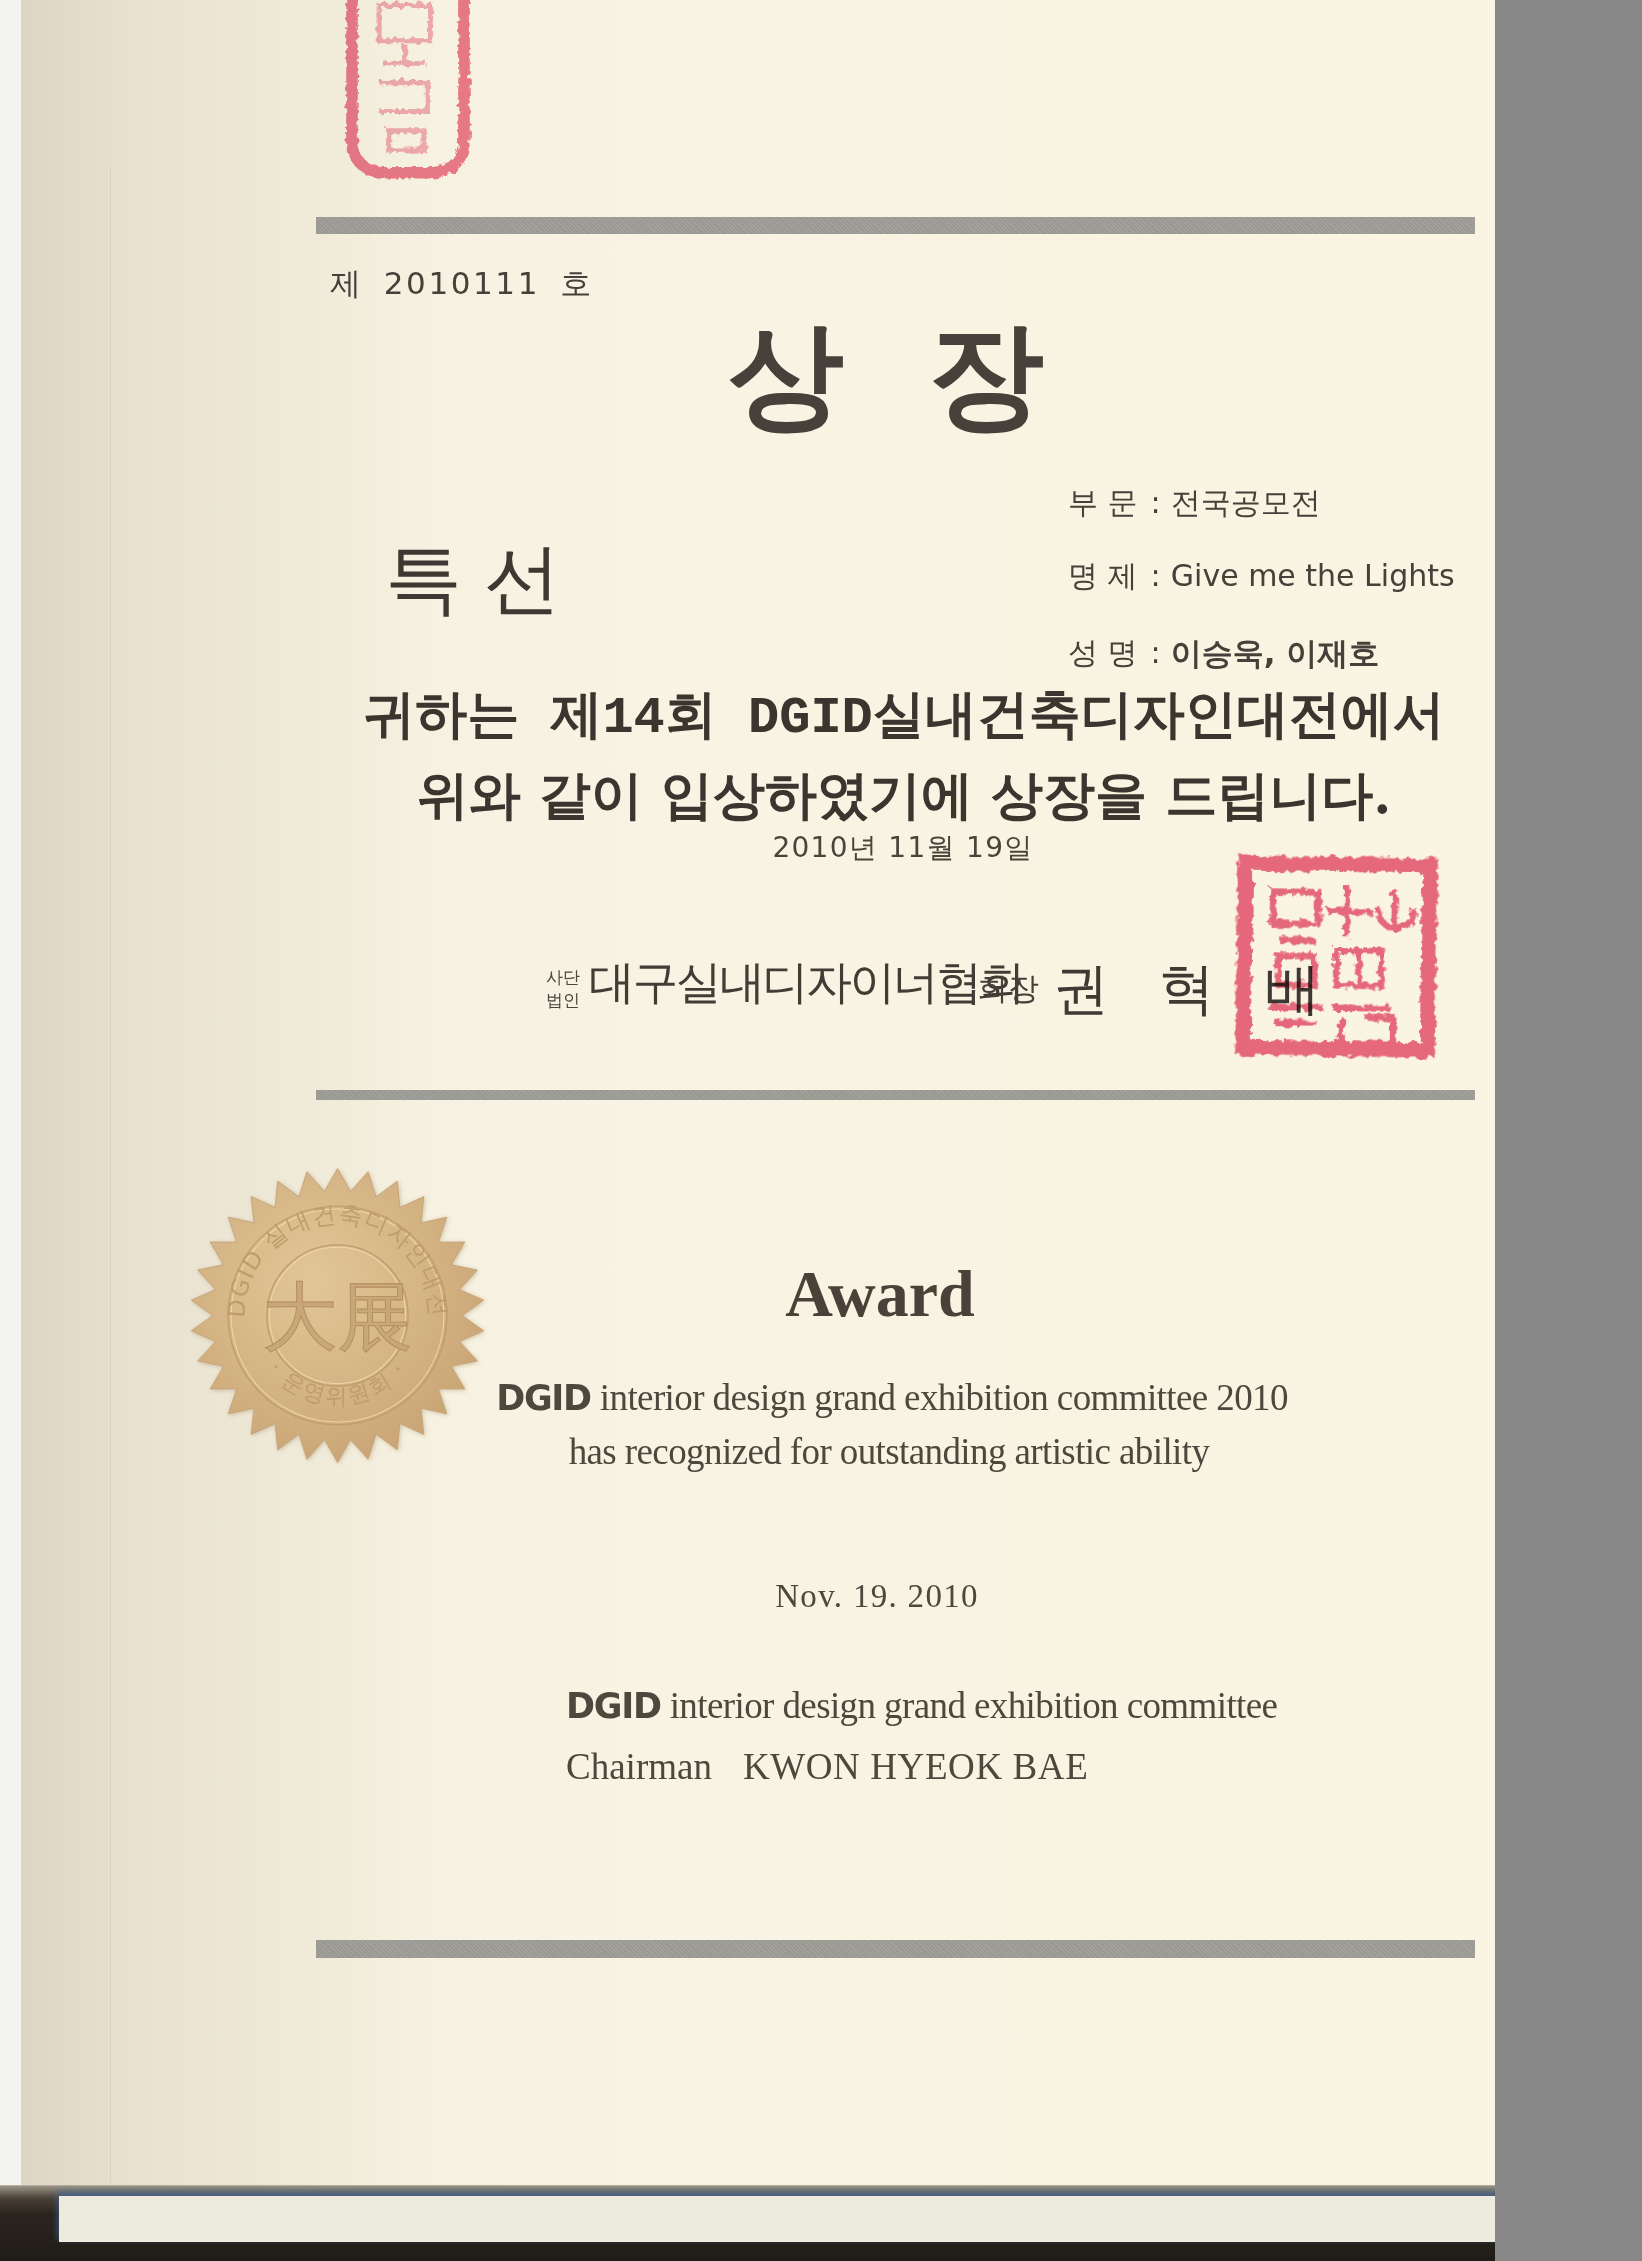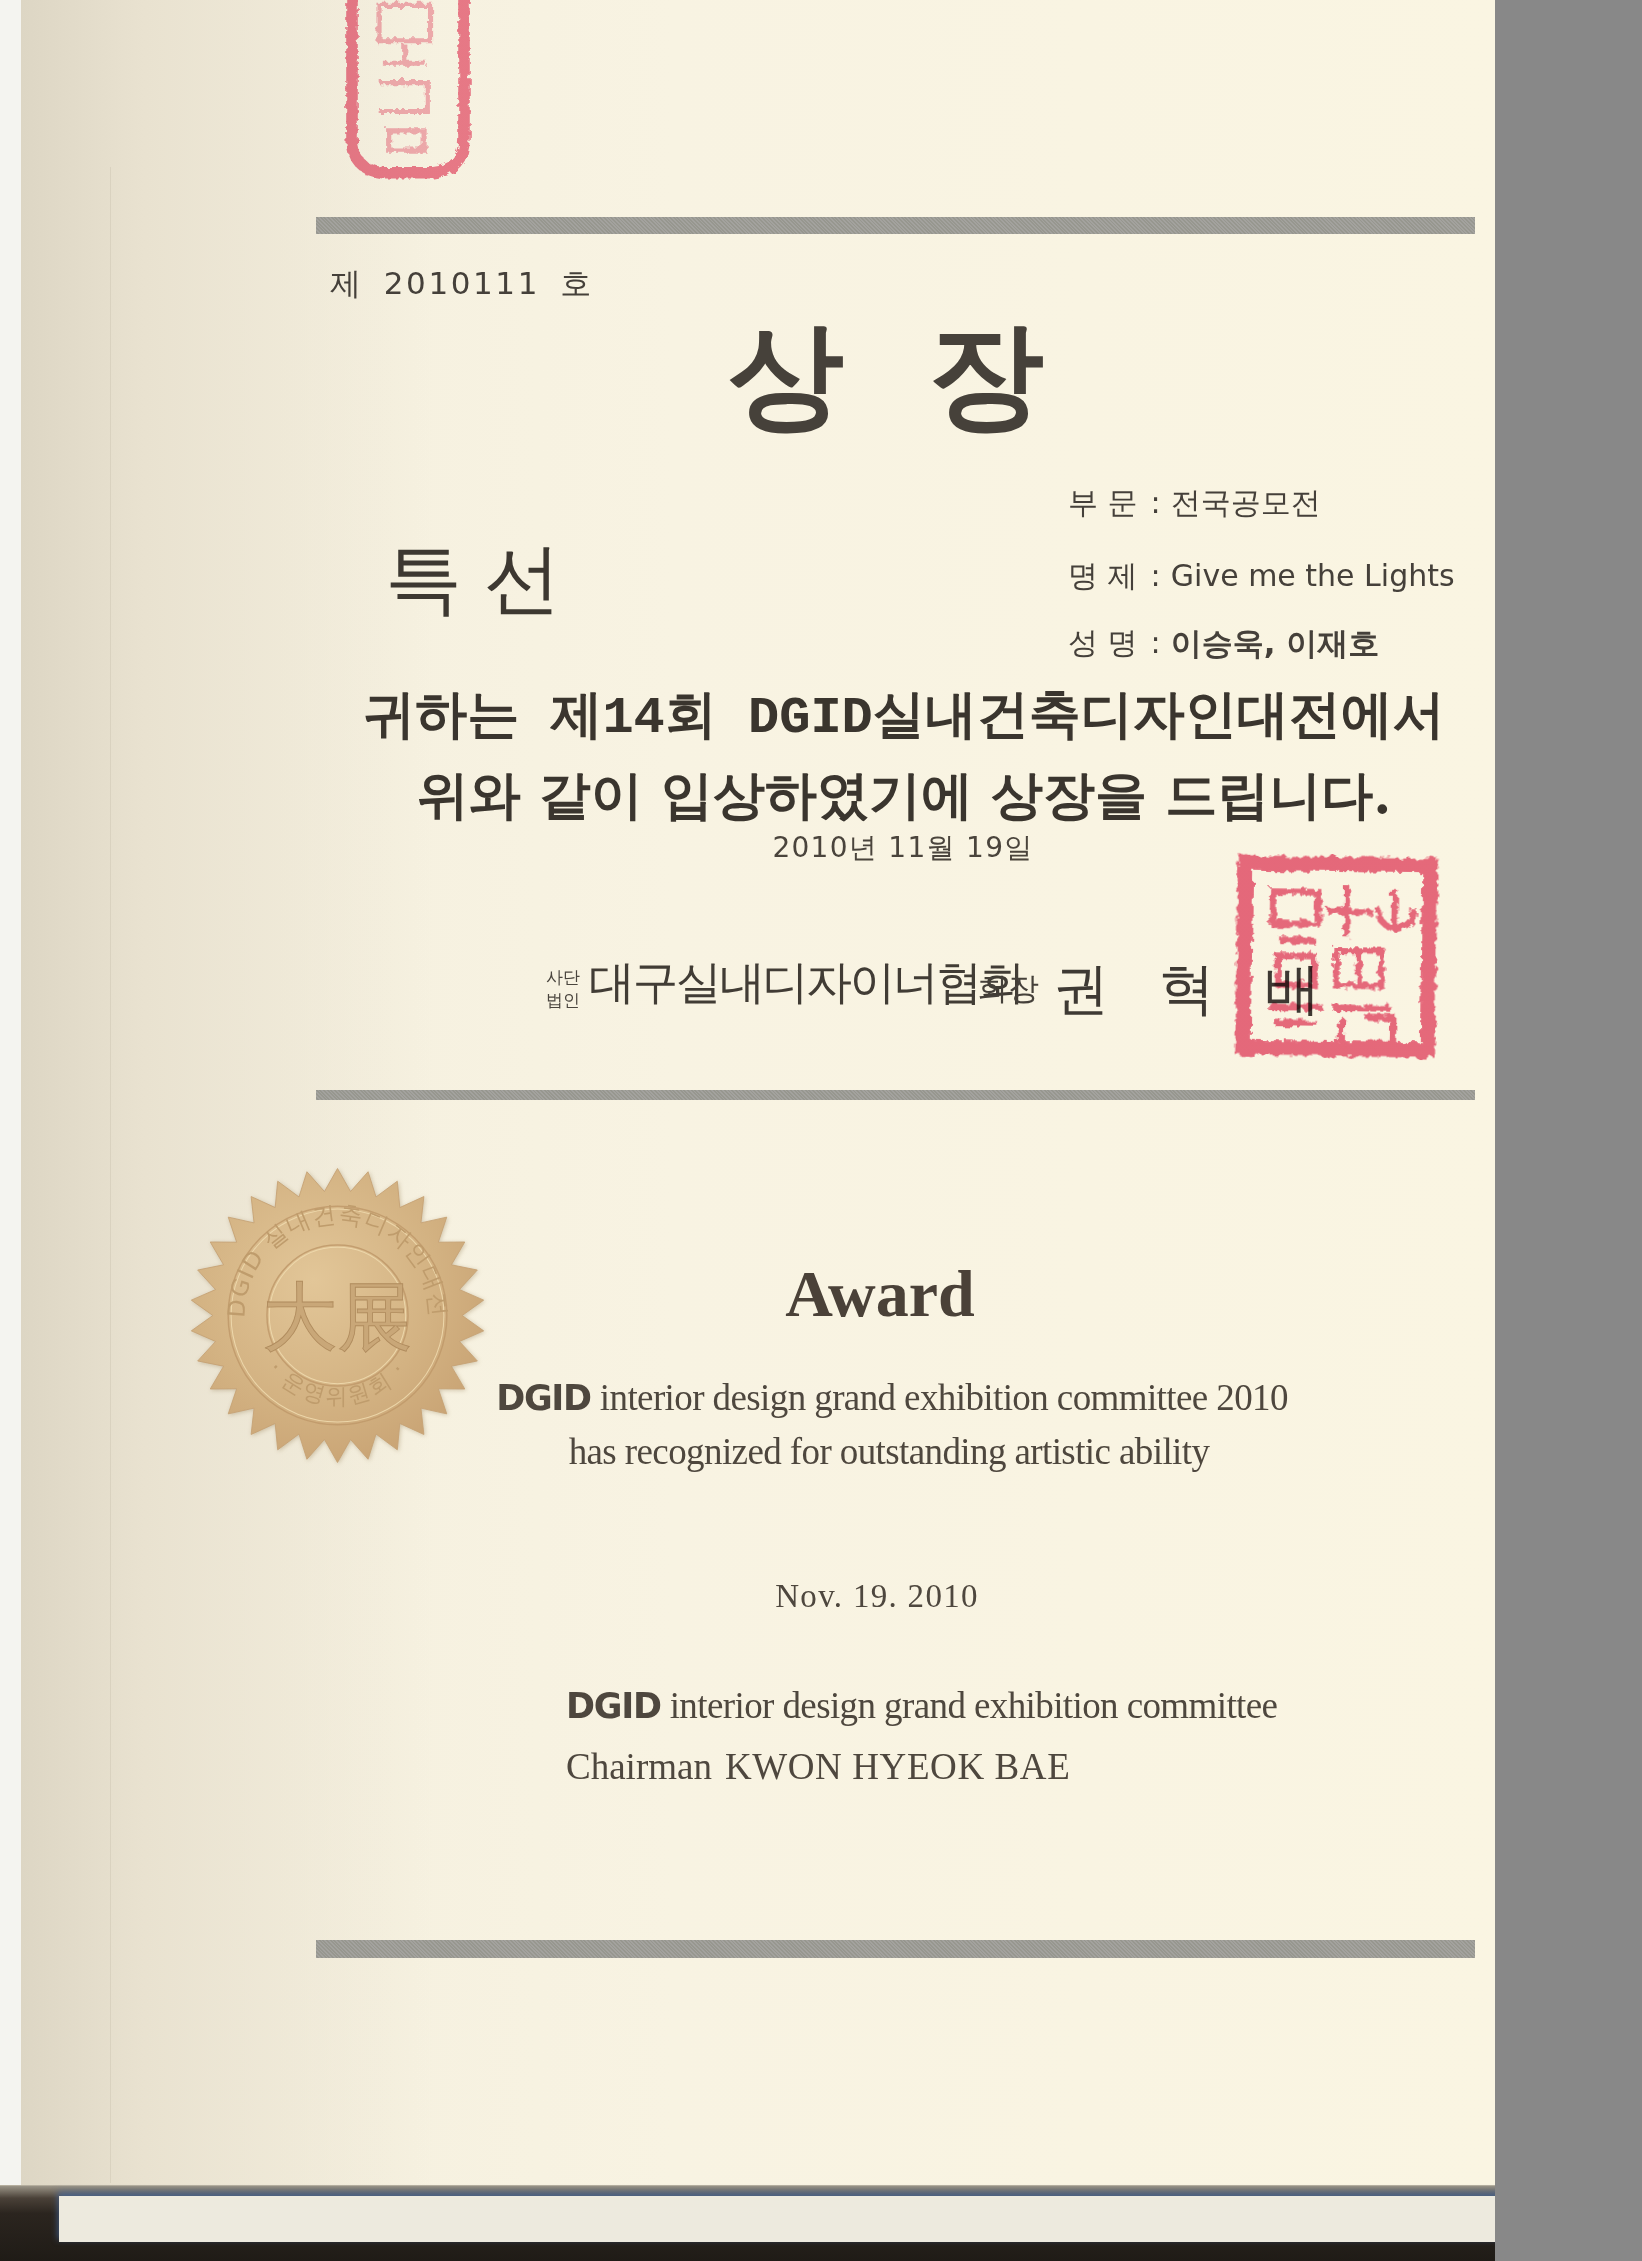--- a/index.html
+++ b/index.html
@@ -23,21 +23,21 @@
   .bar-mid{top:1090px;height:10.3px;}
   .bar-bottom{top:1940px;height:18px;}
 
   .cert-number{left:330px;top:268px;font-size:31px;letter-spacing:2.6px;word-spacing:7.7px;color:#45403a;}
   .cert-title{left:886px;top:317px;display:flex;gap:84px;font-size:116px;font-weight:600;color:#46413a;}
 
   .fields{left:1068px;top:488px;}
   .field-row{position:absolute;left:0;display:flex;align-items:flex-start;font-size:30px;color:#45403a;}
   .field-row.r1{top:0;}
   .field-row.r2{top:73px;}
-  .field-row.r3{top:140px;justify-content:flex-end;}
+  .field-row.r3{top:150px;justify-content:flex-end;}
   .field-label{display:inline-flex;justify-content:space-between;width:76px;}
   .field-colon{margin:0 10.3px 0 6.4px;}
   .field-value{}
   .field-value.bold{font-weight:700;font-size:31px;}
 
   .prize{left:385px;top:540px;font-size:77px;letter-spacing:22px;color:#3d3831;}
   .body-line{font-size:52px;font-weight:700;color:#3a352e;}
   .body1{left:904px;top:693px;font-family:Liberation Mono, monospace;}
   .body2{left:904px;top:769px;}
   .date-kr{left:903px;top:834px;font-size:28px;color:#4a443c;letter-spacing:1.3px;}
@@ -56,21 +56,21 @@
              filter:drop-shadow(1.3px 1.9px 1.9px rgba(120,90,40,.30));}
 
   .award-title{left:880px;top:1261px;font-size:66px;font-weight:700;color:#4a4138;}
   .en-line{font-size:37px;color:#4e473e;letter-spacing:-0.6px;}
   .en1{left:892px;top:1379px;}
   .en2{left:889px;top:1433px;}
   .brand{font-family:"DejaVu Sans","Liberation Sans",sans-serif;font-weight:700;font-size:35px;margin-right:9px;letter-spacing:-1.3px;}
   .en-date{left:877px;top:1580px;font-size:33px;color:#4e473e;letter-spacing:1.3px;}
   .footer1{left:566px;top:1687px;font-size:37px;color:#4e473e;letter-spacing:-0.6px;}
   .footer2{left:566px;top:1748px;font-size:37px;color:#4e473e;}
-  .chair-name{margin-left:13px;letter-spacing:0.6px;}
+  .chair-name{margin-left:31px;letter-spacing:0.6px;}
 
   .bottom-band{position:absolute;left:0;top:2185px;width:1643px;height:76px;
                border-top:1.9px solid #b5ae9e;
                background:linear-gradient(180deg,#9a9487 0%,#4a4138 16%,#2b251f 36%,#1f1b16 100%);}
   .next-page-strip{position:absolute;left:59px;top:10.3px;width:1584px;height:46px;background:#edeade;
                    box-shadow:0 -3.2px 6.4px 1.3px rgba(70,105,160,.7);}
 </style>
 </head>
 <body>
 

